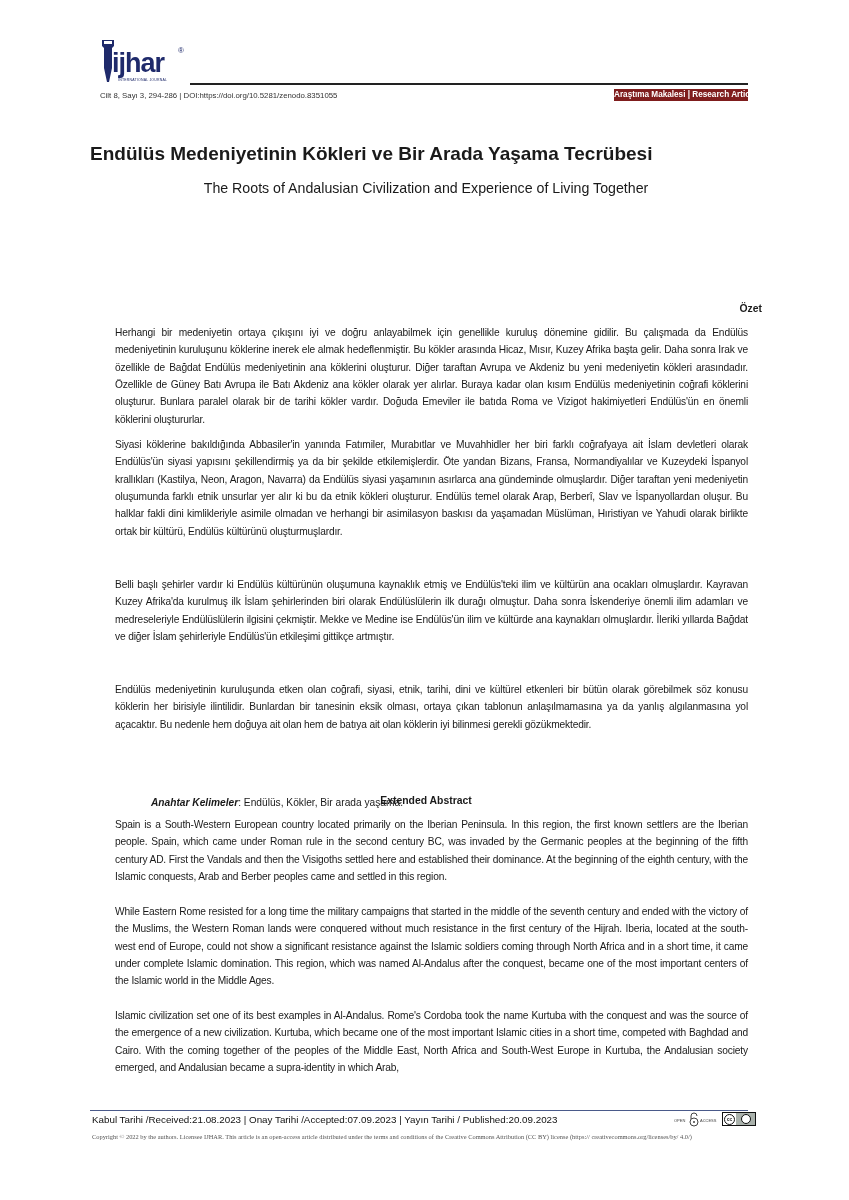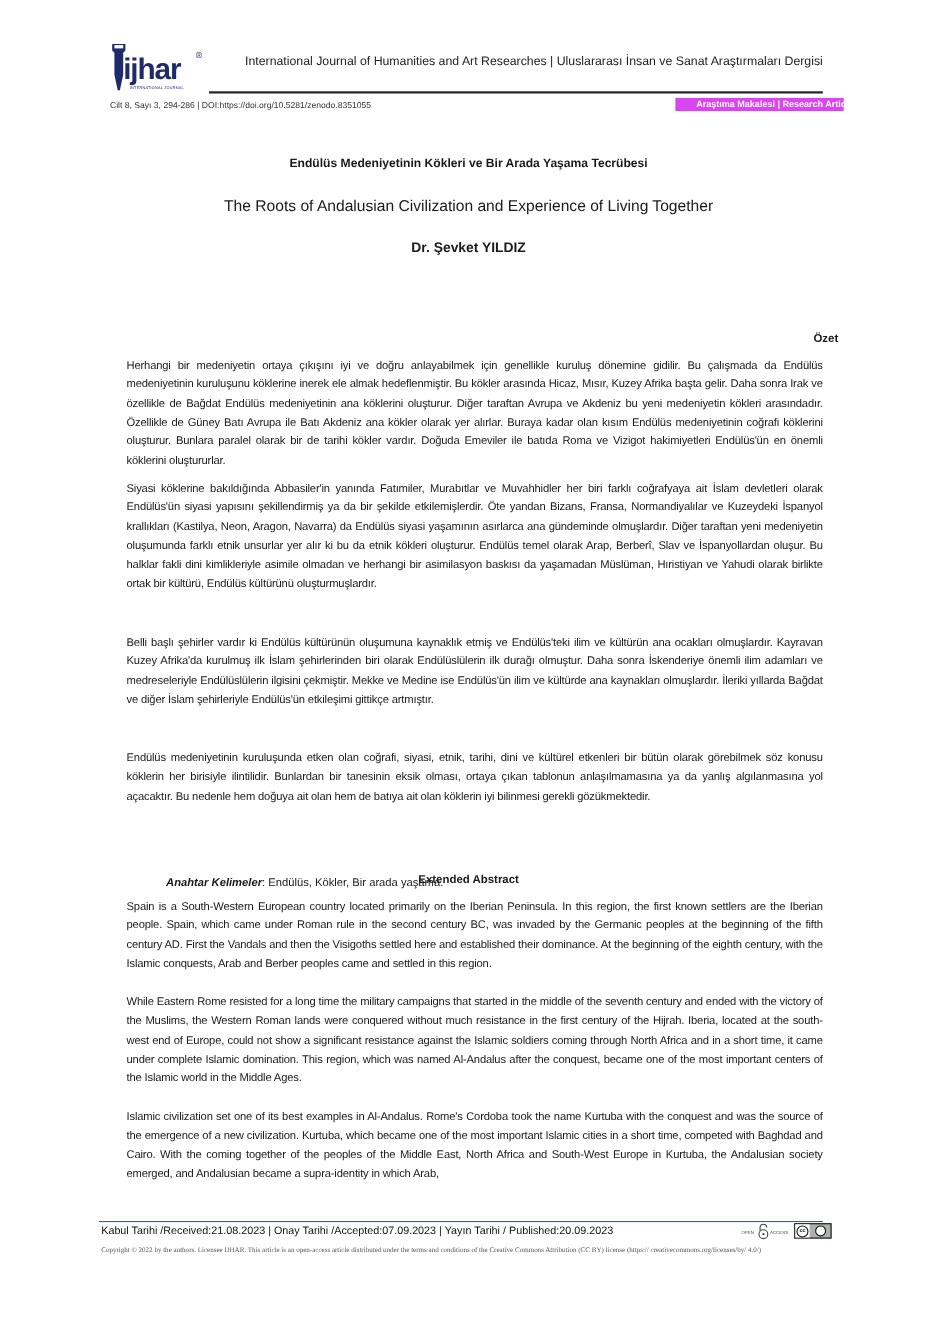--- a/index.html
+++ b/index.html
@@ -32,28 +32,28 @@
     font-size: 8.2px; color: #333; white-space: nowrap;
   }
   .journal-sub a { color: #1a56b0; text-decoration: underline; }
   .header-rule-1 { position: absolute; left: 190px; top: 83px; width: 558px; height: 1.5px; background: #222; }
   .cite-line {
     position: absolute; left: 100px; top: 91px;
     font-size: 7.8px; color: #333; white-space: nowrap;
   }
   .article-type {
     position: absolute; left: 614px; top: 89px; width: 134px; height: 12px;
-    background: #d946ef; color: #ffffff; font-size: 8.2px; font-weight: bold;
-    text-align: left; line-height: 12px; white-space: nowrap; padding-left: 19px;
+    background: #7f1d1d; color: #ffffff; font-size: 8.2px; font-weight: bold;
+    text-align: left; line-height: 12px; white-space: nowrap;
   }
 
   
   .title-tr {
-    position: absolute; left: 90px; top: 143px; width: 672px; text-align: center;
-    font-size: 11px; font-weight: bold; color: #1a1a1a; white-space: nowrap;
+    position: absolute; left: 90px; top: 143px; width: 672px; text-align: left;
+    font-size: 19px; font-weight: bold; color: #1a1a1a; white-space: nowrap;
   }
   .title-en {
     position: absolute; left: 90px; top: 180px; width: 672px; text-align: center;
     font-size: 14.2px; color: #1a1a1a; white-space: nowrap;
   }
   .author {
     position: absolute; left: 90px; top: 218px; width: 672px; text-align: center;
     font-size: 12.6px; font-weight: bold; color: #1a1a1a;
   }
   .affil {
@@ -107,28 +107,26 @@
   <div class="logo">
     <svg class="logo-pen" viewBox="0 0 16 50">
       <path d="M2 2 L14 2 L14 8 L12 10 L12 30 L9 44 L7 44 L4 30 L4 10 L2 8 Z" fill="#1f2a6b"></path>
       <rect x="4" y="3" width="8" height="3" fill="#fff"></rect>
     </svg>
     <span class="logo-text">ijhar</span>
     <span class="logo-reg">®</span>
     <span class="logo-sub">INTERNATIONAL JOURNAL</span>
   </div>
 
-  <div class="journal-title">International Journal of Humanities and Art Researches | Uluslararası İnsan ve Sanat Araştırmaları Dergisi</div>
   <div class="header-rule-1"></div>
   <div class="cite-line">Cilt 8, Sayı 3, 294-286 | DOI:https://doi.org/10.5281/zenodo.8351055</div>
   <div class="article-type">Araştıma Makalesi | Research Article</div>
 
   <div class="title-tr">Endülüs Medeniyetinin Kökleri ve Bir Arada Yaşama Tecrübesi</div>
   <div class="title-en">The Roots of Andalusian Civilization and Experience of Living Together</div>
-  <div class="author">Dr. Şevket YILDIZ</div>
 
   <div class="section-head" style="top:303px;text-align:right;">Özet</div>
   <p class="para" style="top:314px;">Herhangi bir medeniyetin ortaya çıkışını iyi ve doğru anlayabilmek için genellikle kuruluş dönemine gidilir. Bu çalışmada da Endülüs medeniyetinin kuruluşunu köklerine inerek ele almak hedeflenmiştir. Bu kökler arasında Hicaz, Mısır, Kuzey Afrika başta gelir. Daha sonra Irak ve özellikle de Bağdat Endülüs medeniyetinin ana köklerini oluşturur. Diğer taraftan Avrupa ve Akdeniz bu yeni medeniyetin kökleri arasındadır. Özellikle de Güney Batı Avrupa ile Batı Akdeniz ana kökler olarak yer alırlar. Buraya kadar olan kısım Endülüs medeniyetinin coğrafi köklerini oluşturur. Bunlara paralel olarak bir de tarihi kökler vardır. Doğuda Emeviler ile batıda Roma ve Vizigot hakimiyetleri Endülüs'ün en önemli köklerini oluştururlar.</p>
   <p class="para" style="top:426px;">Siyasi köklerine bakıldığında Abbasiler'in yanında Fatımiler, Murabıtlar ve Muvahhidler her biri farklı coğrafyaya ait İslam devletleri olarak Endülüs'ün siyasi yapısını şekillendirmiş ya da bir şekilde etkilemişlerdir. Öte yandan Bizans, Fransa, Normandiyalılar ve Kuzeydeki İspanyol krallıkları (Kastilya, Neon, Aragon, Navarra) da Endülüs siyasi yaşamının asırlarca ana gündeminde olmuşlardır. Diğer taraftan yeni medeniyetin oluşumunda farklı etnik unsurlar yer alır ki bu da etnik kökleri oluşturur. Endülüs temel olarak Arap, Berberî, Slav ve İspanyollardan oluşur. Bu halklar fakli dini kimlikleriyle asimile olmadan ve herhangi bir asimilasyon baskısı da yaşamadan Müslüman, Hıristiyan ve Yahudi olarak birlikte ortak bir kültürü, Endülüs kültürünü oluşturmuşlardır.</p>
   <p class="para" style="top:566px;">Belli başlı şehirler vardır ki Endülüs kültürünün oluşumuna kaynaklık etmiş ve Endülüs'teki ilim ve kültürün ana ocakları olmuşlardır. Kayravan Kuzey Afrika'da kurulmuş ilk İslam şehirlerinden biri olarak Endülüslülerin ilk durağı olmuştur. Daha sonra İskenderiye önemli ilim adamları ve medreseleriyle Endülüslülerin ilgisini çekmiştir. Mekke ve Medine ise Endülüs'ün ilim ve kültürde ana kaynakları olmuşlardır. İleriki yıllarda Bağdat ve diğer İslam şehirleriyle Endülüs'ün etkileşimi gittikçe artmıştır.</p>
   <p class="para" style="top:671px;">Endülüs medeniyetinin kuruluşunda etken olan coğrafi, siyasi, etnik, tarihi, dini ve kültürel etkenleri bir bütün olarak görebilmek söz konusu köklerin her birisiyle ilintilidir. Bunlardan bir tanesinin eksik olması, ortaya çıkan tablonun anlaşılmamasına ya da yanlış algılanmasına yol açacaktır. Bu nedenle hem doğuya ait olan hem de batıya ait olan köklerin iyi bilinmesi gerekli gözükmektedir.</p>
   <div class="keywords">
     <span class="kw-label">Anahtar Kelimeler</span><span>: Endülüs, Kökler, Bir arada yaşama.</span>
   </div>
 

